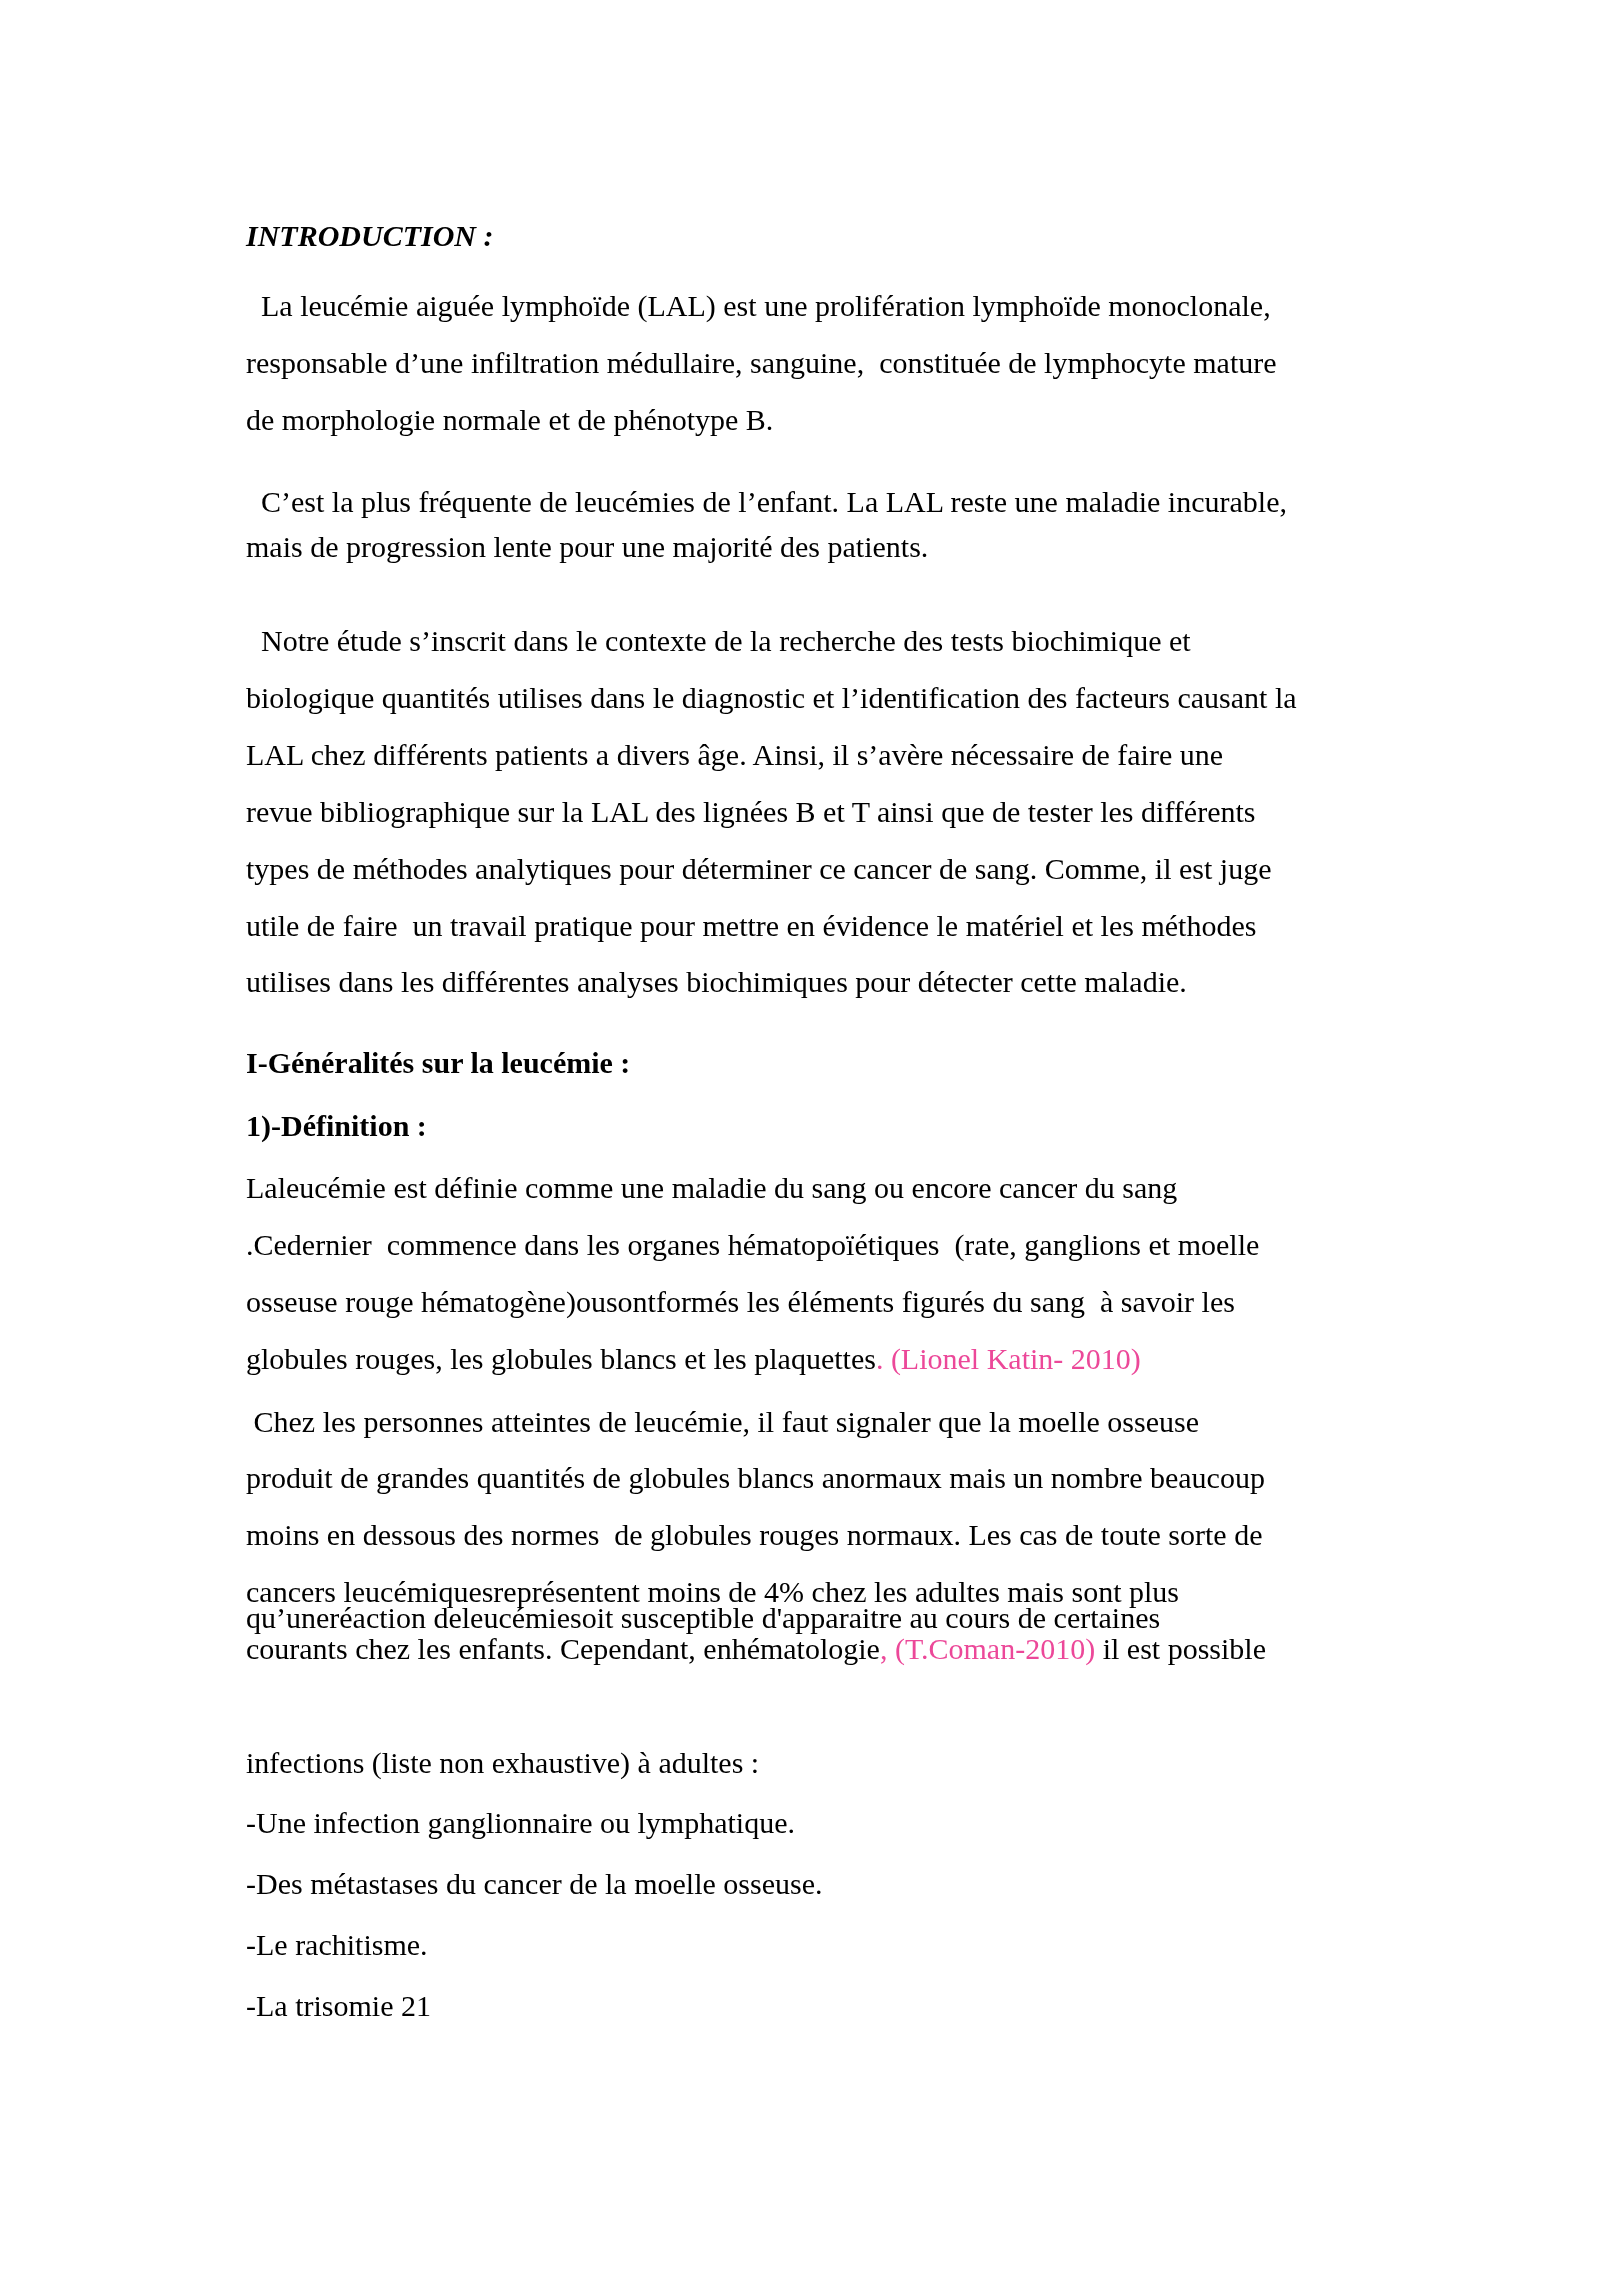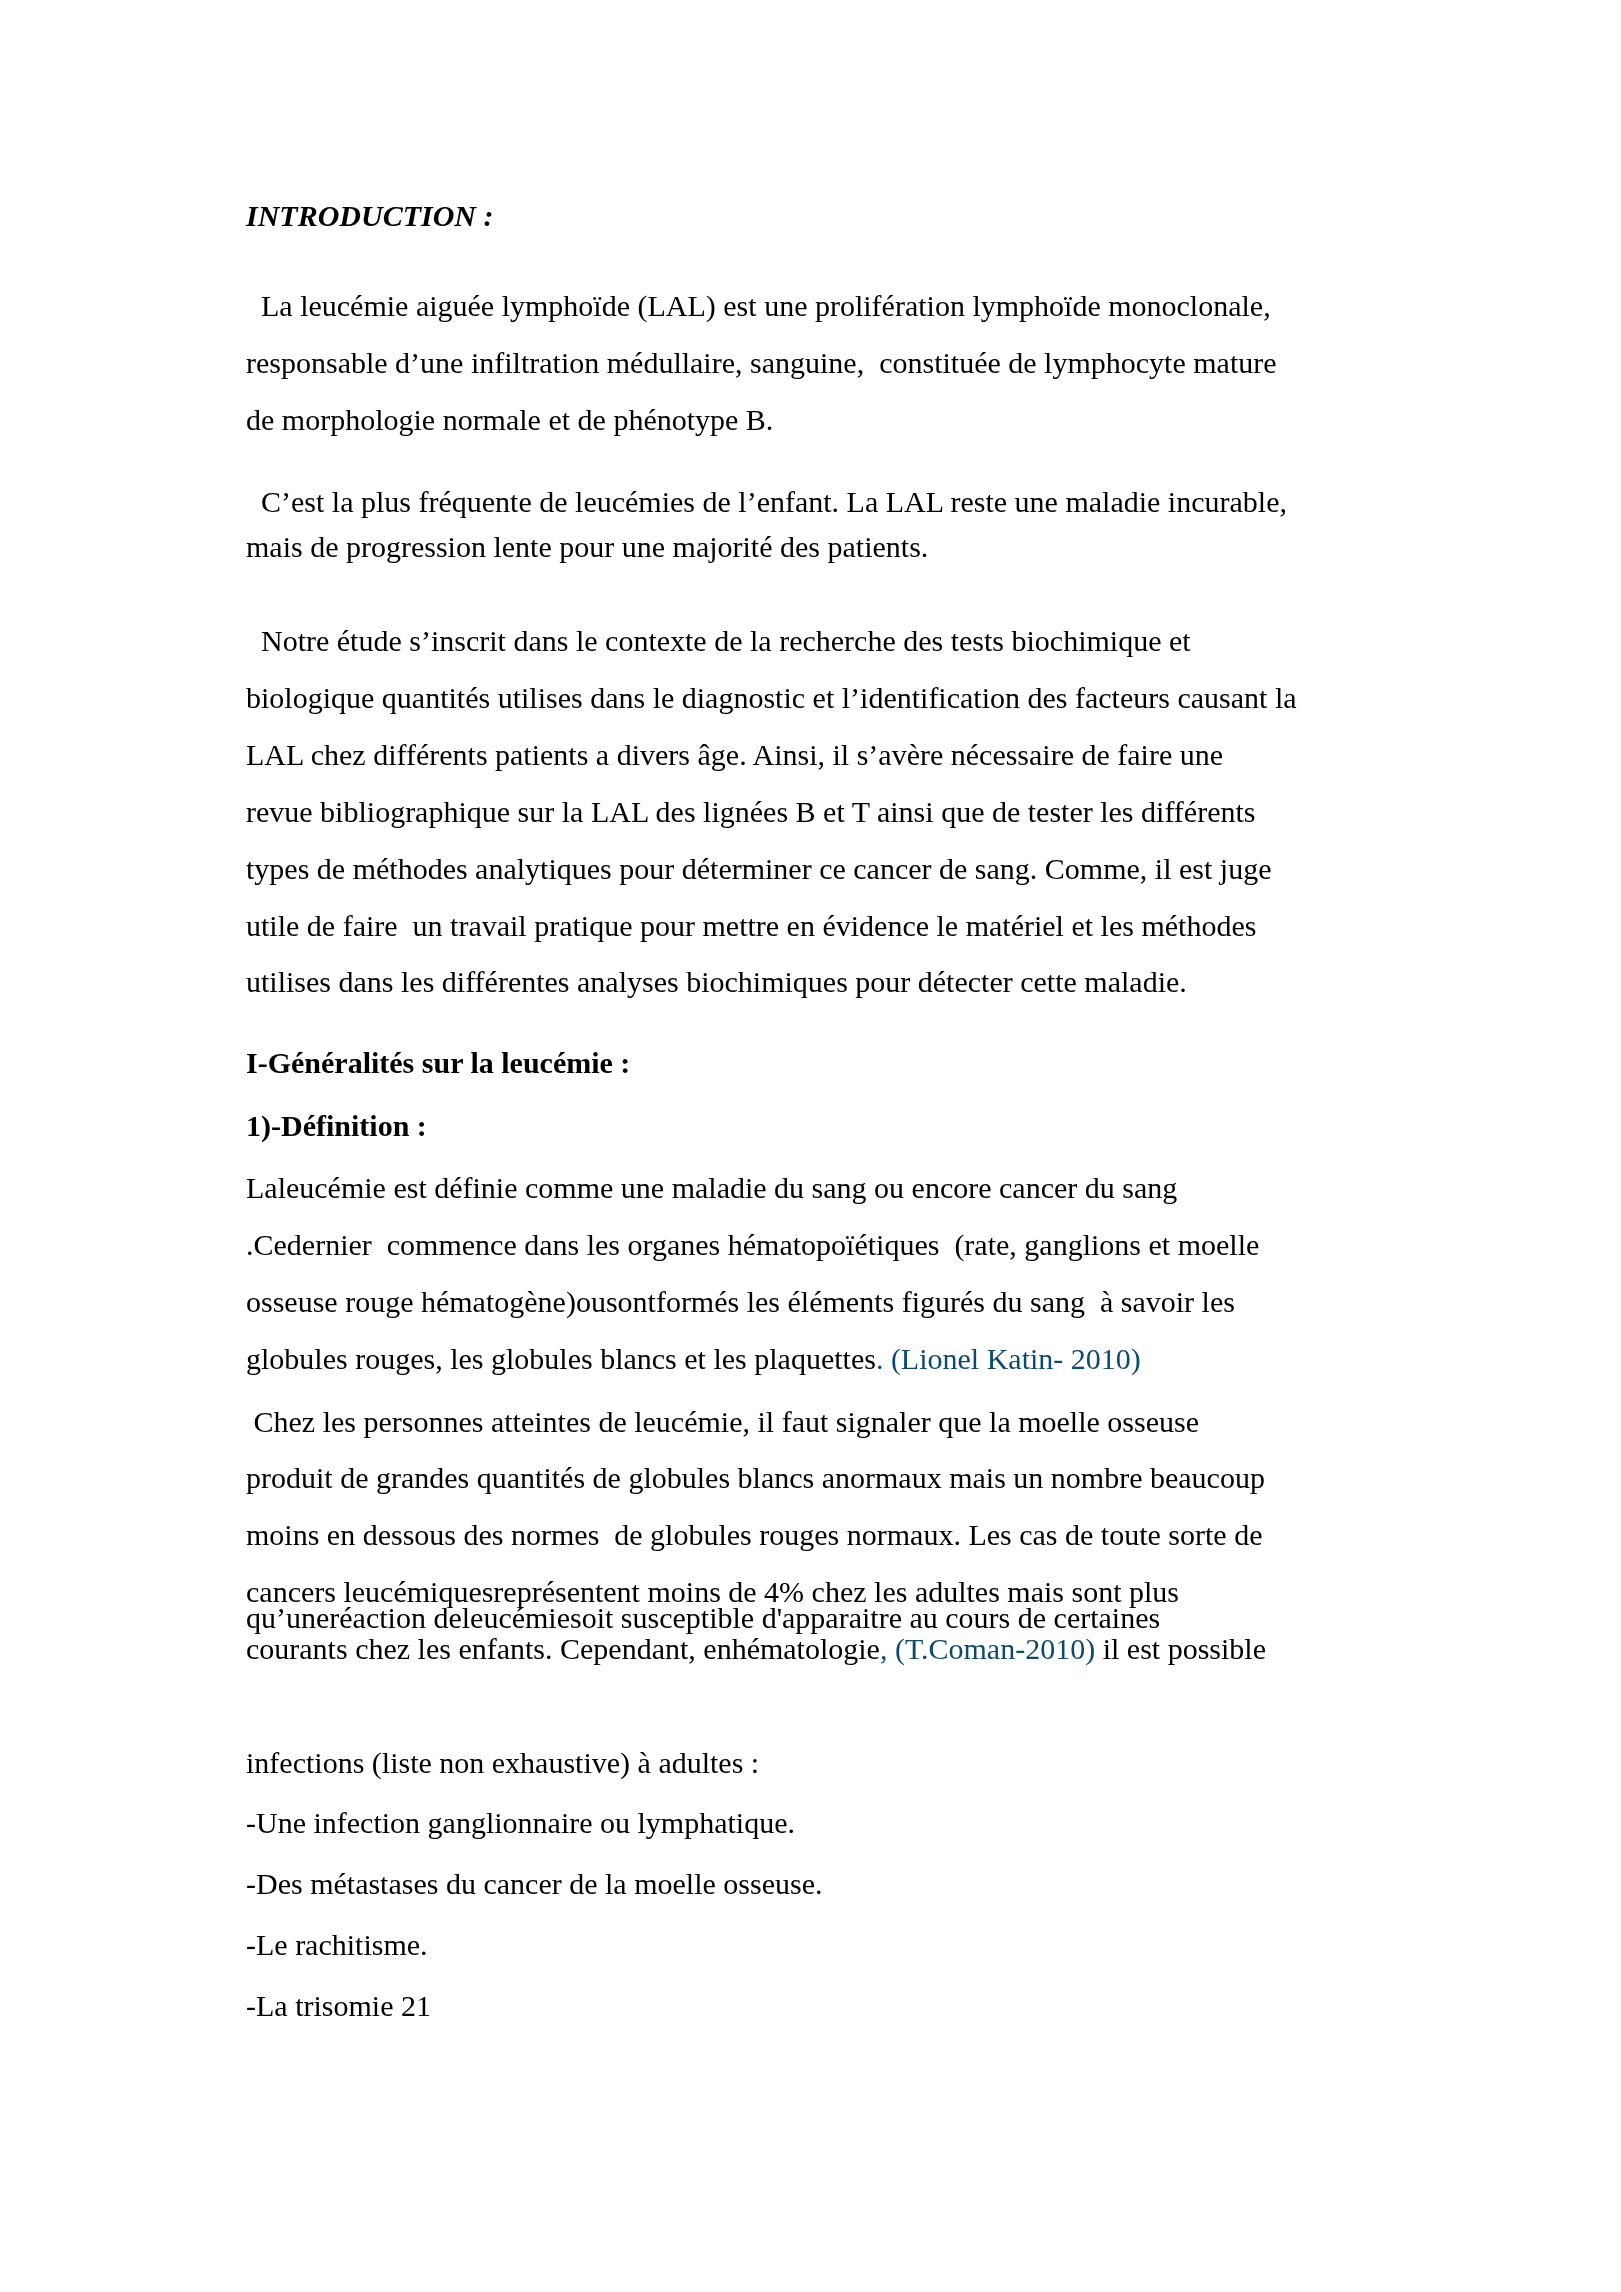--- a/index.html
+++ b/index.html
@@ -1,22 +1,22 @@
 <!DOCTYPE html>
 <html><head>
 <meta charset="utf-8">
 <style>
   html, body { margin: 0; padding: 0; background: #ffffff; }
   body { width: 1621px; height: 2293px; position: relative; overflow: hidden; }
   .page { position: absolute; left: 246px; top: 0; width: 1147px;
           font-family: "Liberation Serif", "DejaVu Serif", serif; font-size: 30px; color: #000; }
   .line { position: absolute; left: 0; white-space: pre; line-height: 35px; }
-  .title { font-weight: bold; font-style: italic; }
+  .title { font-weight: bold; font-style: italic; margin-top: 20px; }
   .bold { font-weight: bold; }
-  .ref { color: #0c4a6e; }
+  .ref { color: #ec4899; }
 </style>
 </head>
 <body>
 
 <div class="page">
   <div class="line title" style="top:198px">INTRODUCTION :</div>
 
   <div class="line" style="top:288px">  La leucémie aiguée lymphoïde (LAL) est une prolifération lymphoïde monoclonale,</div>
   <div class="line" style="top:345px">responsable d’une infiltration médullaire, sanguine,  constituée de lymphocyte mature</div>
   <div class="line" style="top:402px">de morphologie normale et de phénotype B.</div>

